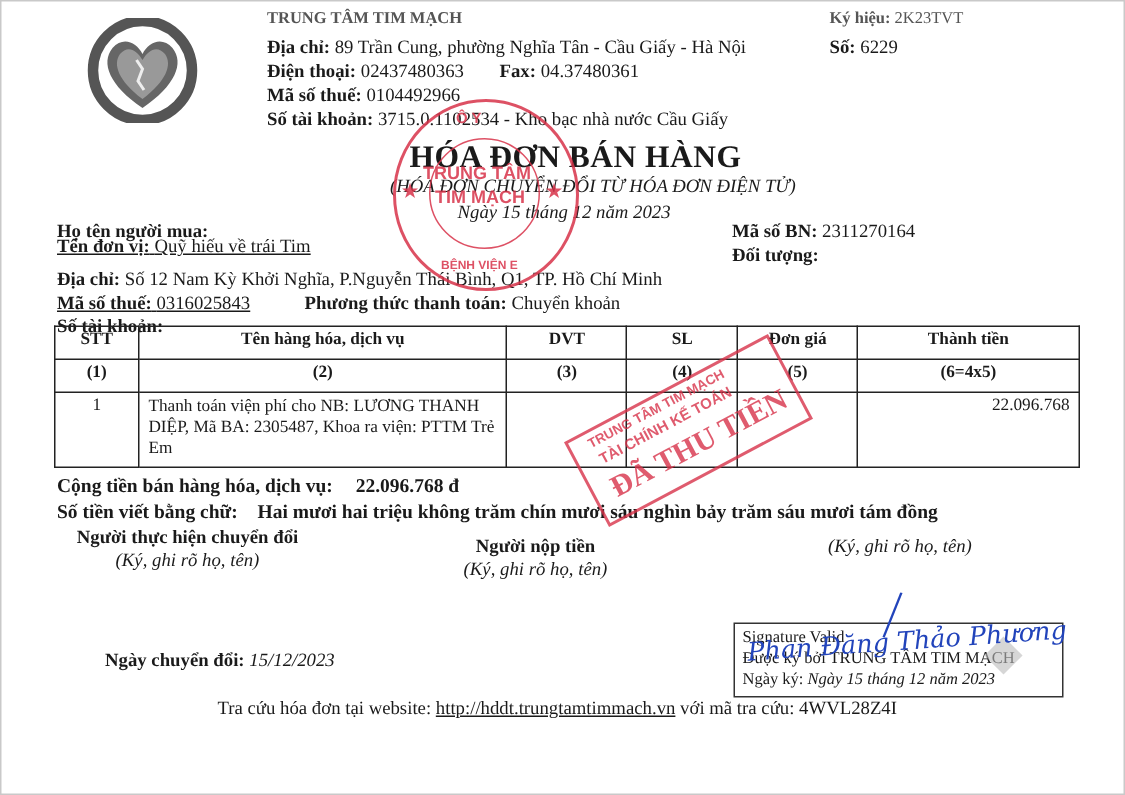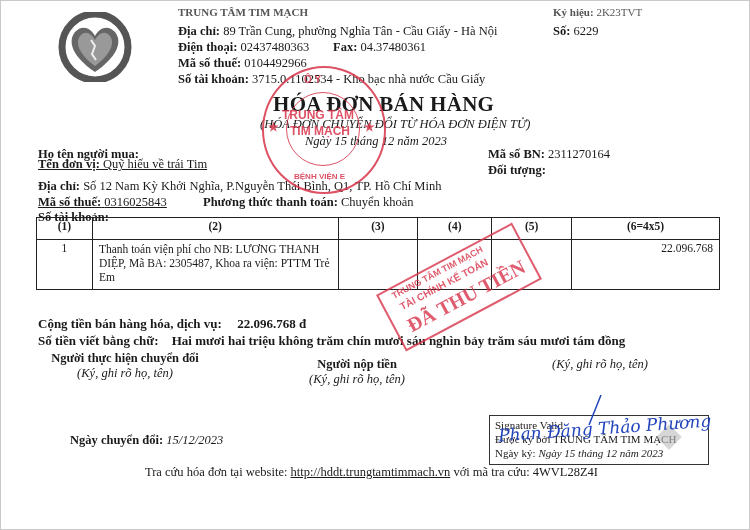--- a/index.html
+++ b/index.html
@@ -139,20 +139,28 @@
 <table class="items">
   <colgroup>
     <col style="width:56px">
       <col style="width:246px">
       <col style="width:80px">
     <col style="width:74px">
       <col style="width:80px">
       <col style="width:148px">
   </colgroup>
   <tbody>
+      <tr>
+    <th>STT</th>
+    <th>Tên hàng hóa, dịch vụ</th>
+    <th>DVT</th>
+    <th>SL</th>
+    <th>Đơn giá</th>
+    <th>Thành tiền</th>
+  </tr>
   <tr class="idx">
     <td>(1)</td>
     <td>(2)</td>
     <td>(3)</td>
     <td>(4)</td>
     <td>(5)</td>
     <td>(6=4x5)</td>
   </tr>
   <tr style="height:50px;">
     <td class="center">1</td>

